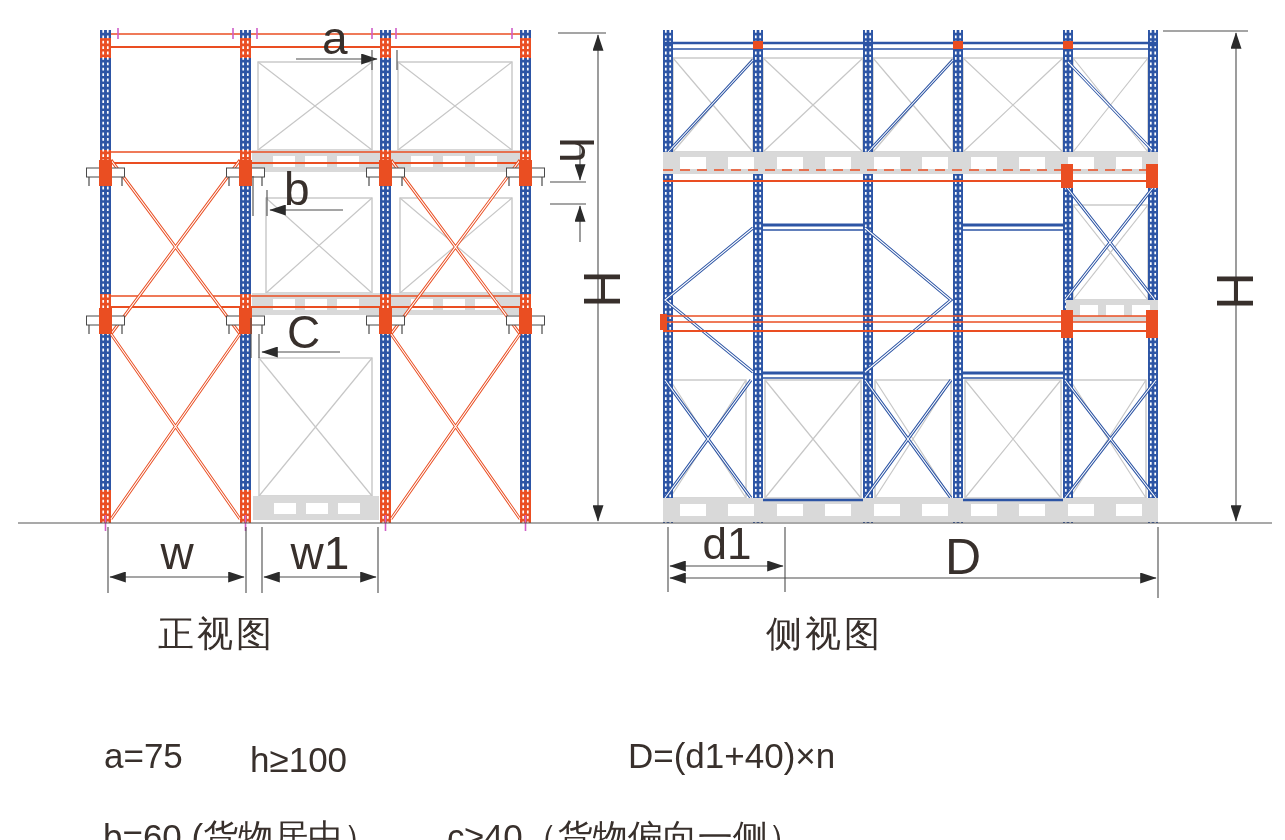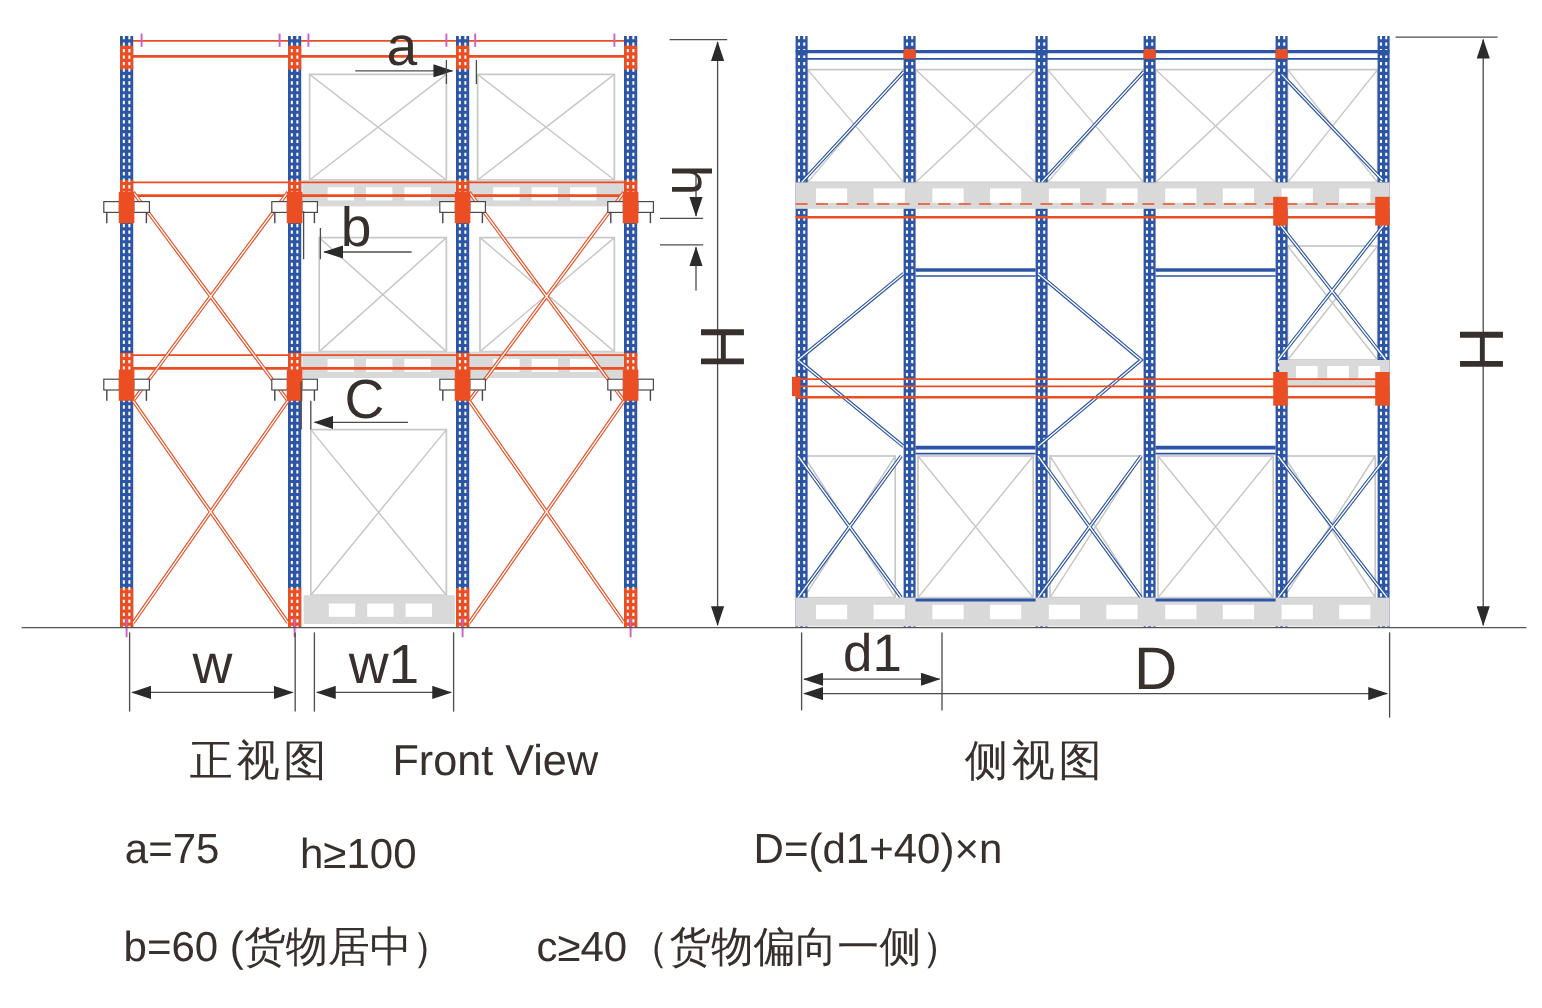--- a/index.html
+++ b/index.html
@@ -26,21 +26,21 @@
   .slot{fill:#fff;}
   .bk{stroke:#4a4a4a;stroke-width:1;fill:#fff;}
   .bkl{stroke:#4a4a4a;stroke-width:1.2;fill:none;}
   .dim{stroke:var(--dimc,#4c4c4c);stroke-width:1.1;fill:none;}
   .ground{stroke:#555;stroke-width:1.2;fill:none;}
   .dt{fill:var(--ink,#38302c);}
   
   .caption{position:absolute;display:flex;align-items:baseline;color:var(--ink,#38302c);
            font-size:36px;white-space:nowrap;}
   .caption .cn{letter-spacing:3px;}
-  .formula{position:absolute;font-size:35px;color:var(--ink,#38302c);white-space:nowrap;}
+  .formula{position:absolute;font-size:35px;color:var(--ink,#38302c);white-space:nowrap;margin-top:48px;}
 </style>
 </head>
 <body>
 
 <div class="stage">
 
 <svg width="1285" height="840" viewBox="0 0 1285 840">
   <defs>
     <marker id="arr" viewBox="0 0 12 8" refX="11.5" refY="4" markerWidth="15" markerHeight="10" orient="auto-start-reverse">
       <path d="M0,0 L12,4 L0,8 z" fill="#2b2b2b"></path>
@@ -417,25 +417,24 @@
     <g>
       <line class="dim" x1="1163" y1="31" x2="1248" y2="31"></line>
       <line class="dim" x1="1236" y1="33" x2="1236" y2="521" marker-start="url(#arr)" marker-end="url(#arr)"></line>
       <text class="dt" transform="translate(1217,291) rotate(90)" text-anchor="middle" font-size="52">H</text>
     </g>
   </g>
 
   <line class="ground" x1="18" y1="523" x2="1272" y2="523"></line>
 </svg>
 
-<div class="caption" style="left:158px;top:610px;gap:52px">
+<div class="caption" style="left:158px;top:610px;gap:40px">
   <span class="cn">正视图</span>
-  <span class="en">Front View</span>
 </div>
-<div class="caption" style="left:804px;top:610px;gap:88px">
+<div class="caption" style="left:766px;top:610px;gap:88px">
   <span class="cn">侧视图</span>
 </div>
 
 <span class="formula" style="left:104px;top:688px">a=75</span>
 <span class="formula" style="left:250px;top:692px">h≥100</span>
 <span class="formula" style="left:628px;top:688px">D=(d1+40)×n</span>
 <span class="formula" style="left:103px;top:766px">b=60 (货物居中）</span>
 <span class="formula" style="left:447px;top:766px">c≥40（货物偏向一侧）</span>
 
 </div>

